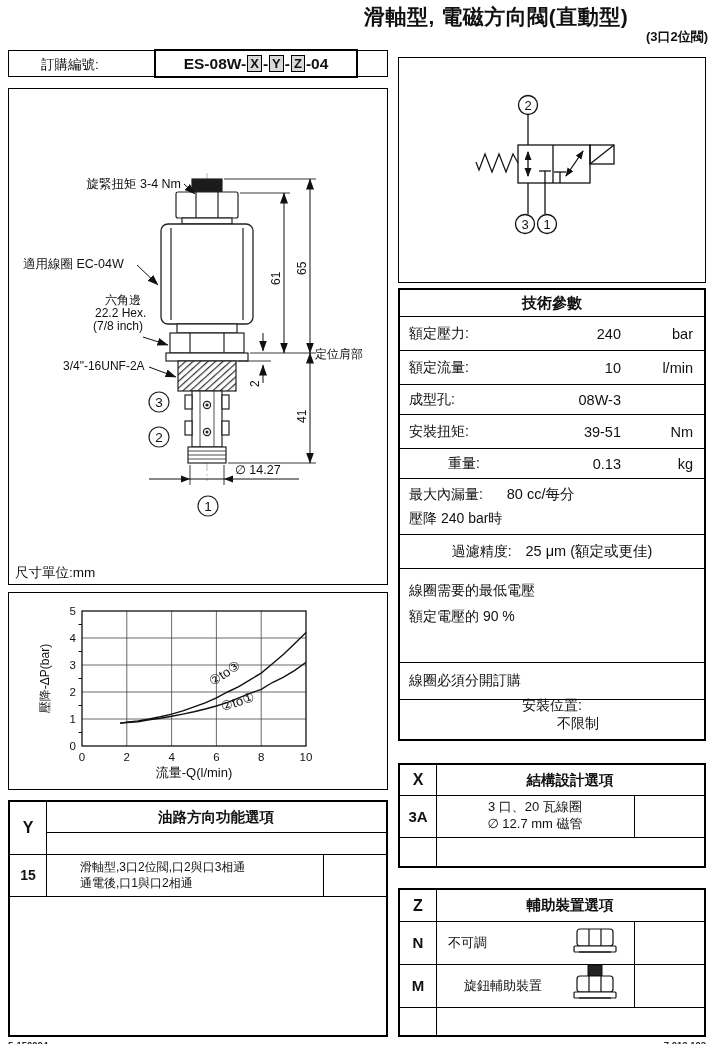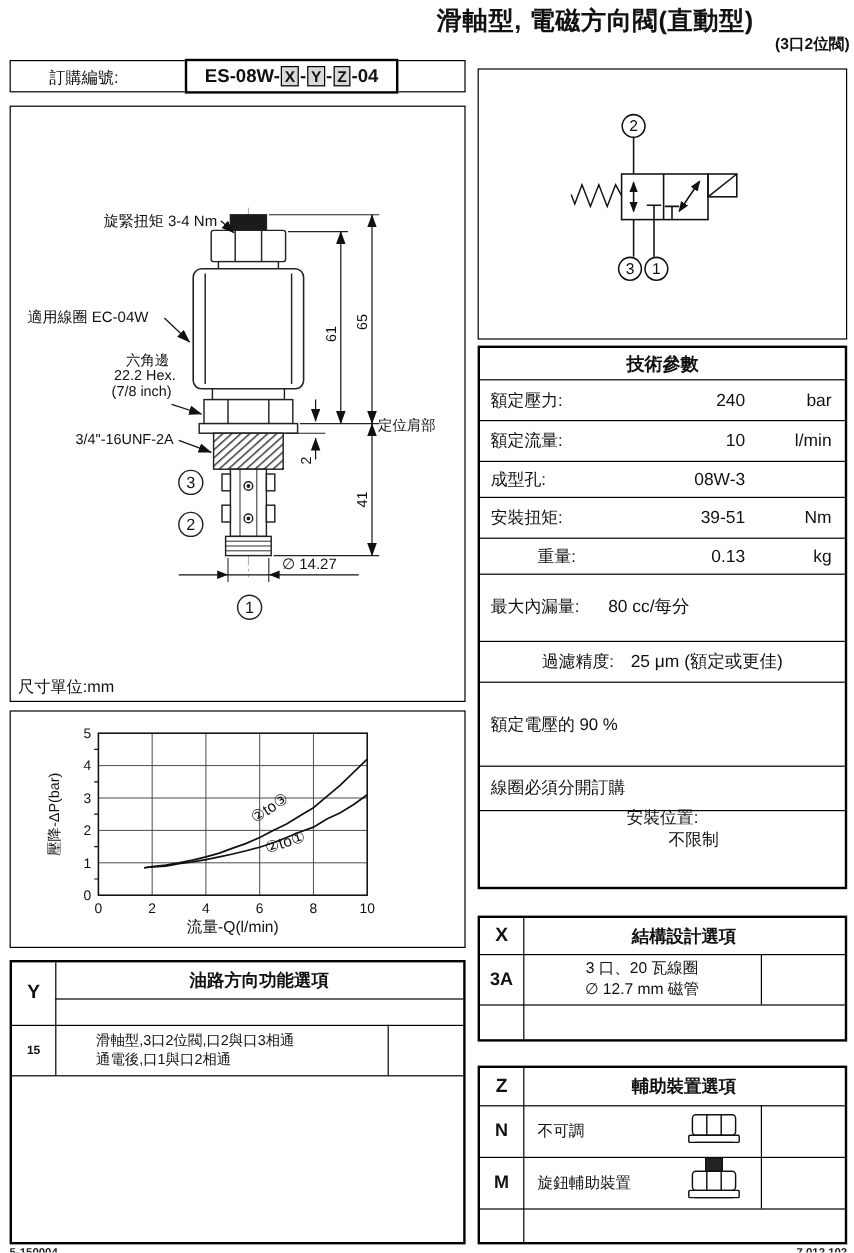--- a/index.html
+++ b/index.html
@@ -9,21 +9,21 @@
   .box{position:absolute;border:1.6px solid #000;background:#fff;box-sizing:border-box;}
   .vline{position:absolute;width:0;border-left:1.2px solid #000;}
   .hline{position:absolute;height:0;border-top:1.2px solid #000;}
   .cell{position:absolute;display:flex;align-items:center;justify-content:center;box-sizing:border-box;}
   .bold{font-weight:bold;}
   .title-main{position:absolute;left:364px;top:3px;width:328px;text-align:left;
               font-size:21px;font-weight:bold;letter-spacing:.5px;}
   .title-sub{position:absolute;left:380px;top:28px;width:328px;text-align:right;
              font-size:13px;font-weight:bold;}
   .order-label{font-size:13.5px;}
-  .pn-box{position:absolute;left:145px;top:-2px;width:178px;height:29px;border:2.2px solid #000;
+  .pn-box{position:absolute;left:145px;top:-2px;width:204px;height:29px;border:2.2px solid #000;
           background:#fff;display:flex;align-items:center;justify-content:center;
           font-size:15.5px;font-weight:bold;box-sizing:border-box;}
   .pn-letter{display:inline-block;border:1.2px solid #000;background:#d9d9d9;
              padding:0 2px;margin:0 1px;font-size:13px;line-height:15px;}
   .prow{box-sizing:border-box;border-top:1px solid #000;display:grid;
         grid-template-columns:122px 1fr 74px;align-items:center;padding:0 9px;font-size:14px;}
   .prow .val{text-align:right;font-size:14.5px;}
   .prow .unit{text-align:right;font-size:14.5px;padding-right:2px;}
   .ptext{box-sizing:border-box;border-top:1px solid #000;padding:5px 9px;font-size:14px;
          display:flex;flex-direction:column;justify-content:center;}
@@ -197,21 +197,21 @@
       <text font-size="13" text-anchor="middle" transform="translate(230,113) rotate(-18)">②to①</text>
     </svg>
   </div>
 
   <div class="box" style="left:8px;top:800px;width:380px;height:237px;border-width:2px;">
     <div class="vline" style="left:36px;top:0;height:94px;"></div>
     <div class="cell bold" style="left:0;top:0;width:36px;height:52px;font-size:16px;">Y</div>
     <div class="cell bold" style="left:36px;top:0;width:340px;height:30px;font-size:14.5px;">油路方向功能選項</div>
     <div class="hline" style="left:36px;top:30px;width:340px;"></div>
     <div class="hline" style="left:0;top:52px;width:376px;"></div>
-    <div class="cell bold" style="left:0;top:52px;width:36px;height:42px;font-size:10px;">15</div>
+    <div class="cell bold" style="left:0;top:52px;width:36px;height:42px;font-size:14px;">15</div>
     <div class="abs opt-desc" style="left:70px;top:57px;width:240px;">
       <div>滑軸型,3口2位閥,口2與口3相通</div>
       <div>通電後,口1與口2相通</div>
     </div>
     <div class="vline" style="left:313px;top:52px;height:42px;"></div>
     <div class="hline" style="left:0;top:94px;width:376px;"></div>
   </div>
 
   <div class="box" style="left:398px;top:57px;width:308px;height:226px;">
     <svg width="305" height="223" viewBox="0 0 305 223">
@@ -268,29 +268,31 @@
       <span class="unit">Nm</span>
     </div>
     <div class="prow" style="height:30px;padding-left:48px;">
       <span>重量:</span>
       <span class="val">0.13</span>
       <span class="unit">kg</span>
     </div>
     <div class="ptext" style="height:56px;line-height:1.7;">
       <div><span>最大內漏量:</span>
            <span style="margin-left:20px;font-size:14.5px;">80 cc/每分</span></div>
+      <div>壓降 240 bar時</div>
     </div>
     <div class="ptext" style="height:34px;flex-direction:row;align-items:center;">
       <span>過濾精度:</span>
       <span style="margin-left:14px;font-size:14.5px;">25 μm (額定或更佳)</span>
     </div>
     <div class="ptext" style="height:70px;line-height:1.8;">
+      <div>線圈需要的最低電壓</div>
       <div>額定電壓的 90 %</div>
     </div>
-    <div class="ptext" style="height:37px;justify-content:center;">
+    <div class="ptext" style="height:37px;justify-content:center;margin-top:24px;">
       <div>線圈必須分開訂購</div>
     </div>
     <div class="ptext" style="height:31px;flex-direction:column;align-items:center;">
       <span>安裝位置:</span>
       <span style="margin-left:52px;">不限制</span>
     </div>
   </div>
 
   <div class="box" style="left:398px;top:763px;width:308px;height:105px;border-width:2px;">
     <div class="vline" style="left:36px;top:0;height:101px;"></div>
@@ -319,21 +321,21 @@
         <rect x="7" y="3" width="36" height="17" rx="3"></rect>
         <line x1="19" y1="3" x2="19" y2="20"></line>
         <line x1="31" y1="3" x2="31" y2="20"></line>
         <rect x="4" y="20" width="42" height="6" rx="1"></rect>
         <line x1="9" y1="26" x2="41" y2="26"></line>
       </g>
     </svg>
     <div class="hline" style="left:0;top:74px;width:304px;"></div>
 
     <div class="cell bold" style="left:0;top:74px;width:36px;height:43px;font-size:15px;">M</div>
-    <div class="abs" style="left:48px;top:87px;font-size:13px;">旋鈕輔助裝置</div>
+    <div class="abs" style="left:64px;top:87px;font-size:13px;">旋鈕輔助裝置</div>
     <svg class="abs" style="left:170px;top:74px;" width="50" height="42" viewBox="0 0 50 42">
       <rect x="18" y="1" width="14" height="11" fill="#222" stroke="#111" stroke-width="1"></rect>
       <g stroke="#111" fill="#fff" stroke-width="1.2">
         <rect x="7" y="12" width="36" height="16" rx="3"></rect>
         <line x1="19" y1="12" x2="19" y2="28"></line>
         <line x1="31" y1="12" x2="31" y2="28"></line>
         <rect x="4" y="28" width="42" height="6" rx="1"></rect>
         <line x1="9" y1="34" x2="41" y2="34"></line>
       </g>
     </svg>

